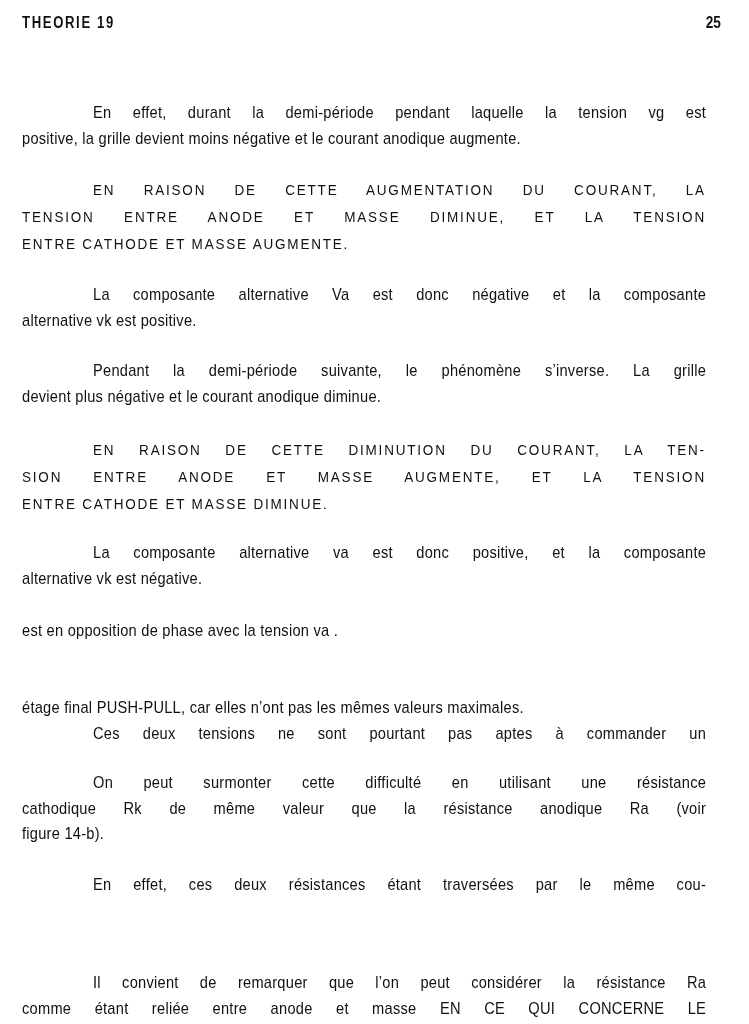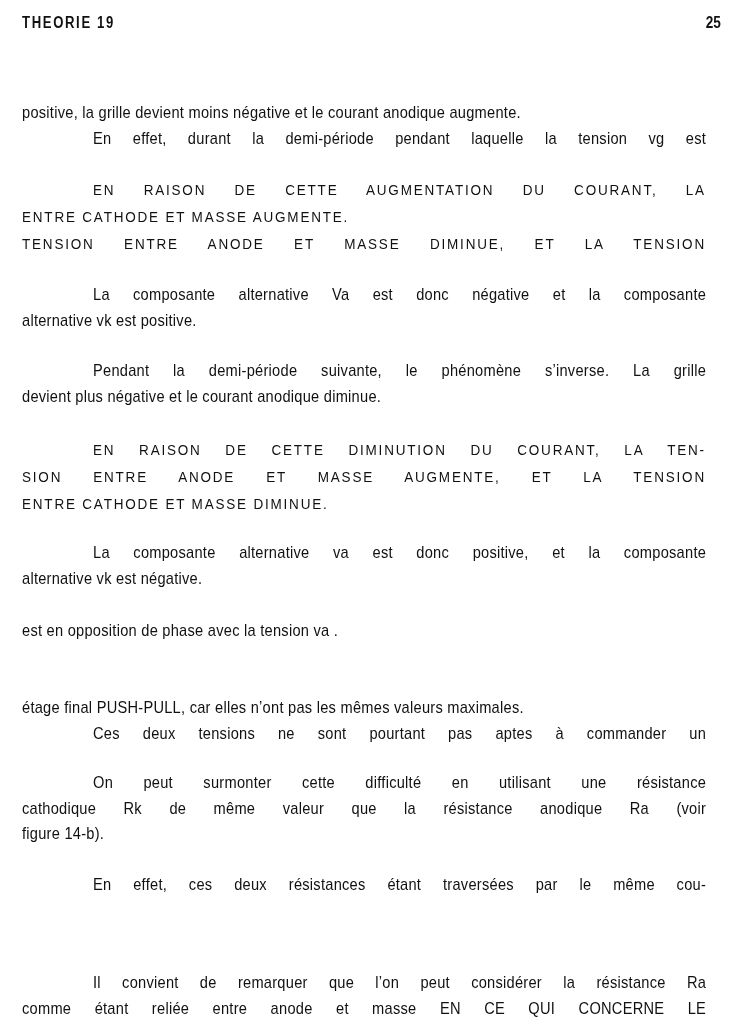--- a/index.html
+++ b/index.html
@@ -80,27 +80,27 @@
   </style>
 </head>
 <body>
 
 <div class="page">
   <div class="header-left">THEORIE 19</div>
   <div class="header-right">25</div>
 
   <div id="body-text">
       <div class="para" style="top: 100px;">
+        <span class="line indent"><span class="narrow">En effet, durant la demi-période pendant laquelle la tension vg est</span></span>
         <span class="line last"><span class="narrow">positive, la grille devient moins négative et le courant anodique augmente.</span></span>
-        <span class="line indent"><span class="narrow">En effet, durant la demi-période pendant laquelle la tension vg est</span></span>
       </div>
       <div class="para caps" style="top: 176px;">
         <span class="line indent"><span class="narrow">EN RAISON DE CETTE AUGMENTATION DU COURANT, LA</span></span>
+        <span class="line"><span class="narrow">TENSION ENTRE ANODE ET MASSE DIMINUE, ET LA TENSION</span></span>
         <span class="line last"><span class="narrow">ENTRE CATHODE ET MASSE AUGMENTE.</span></span>
-        <span class="line"><span class="narrow">TENSION ENTRE ANODE ET MASSE DIMINUE, ET LA TENSION</span></span>
       </div>
       <div class="para" style="top: 282px;">
         <span class="line indent"><span class="narrow">La composante alternative Va est donc négative et la composante</span></span>
         <span class="line last"><span class="narrow">alternative vk est positive.</span></span>
       </div>
       <div class="para" style="top: 358px;">
         <span class="line indent"><span class="narrow">Pendant la demi-période suivante, le phénomène s’inverse. La grille</span></span>
         <span class="line last"><span class="narrow">devient plus négative et le courant anodique diminue.</span></span>
       </div>
       <div class="para caps" style="top: 436px;">

